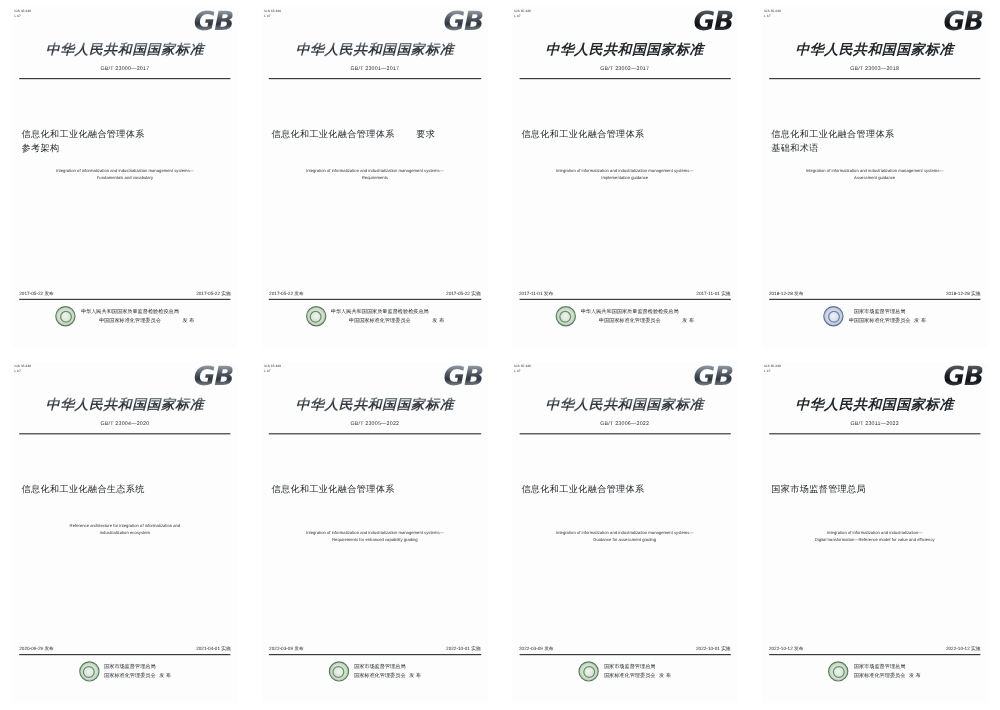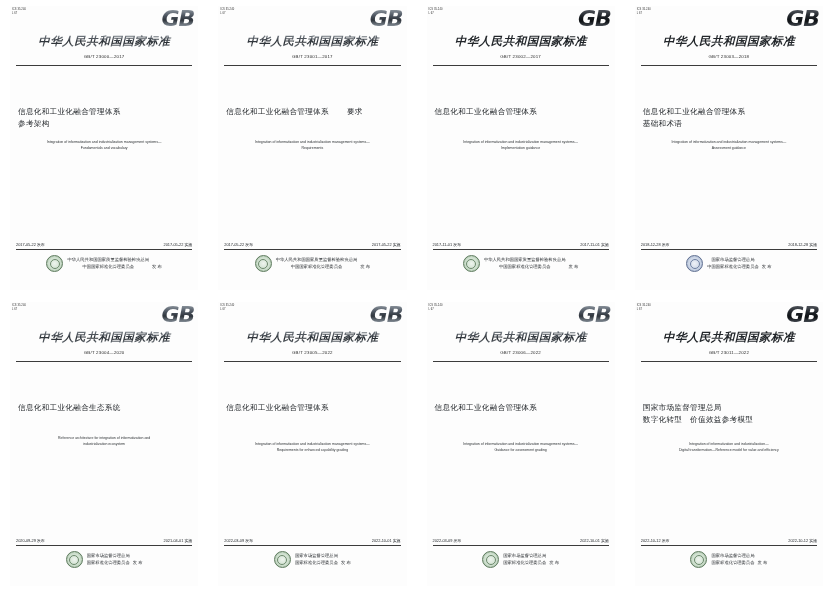--- a/index.html
+++ b/index.html
@@ -464,21 +464,20 @@
       <div class="code-block">
         <div>ICS 35.240</div>
         <div>L 67</div>
       </div>
       <div class="gb-logo dark">GB</div>
       <div class="nat-title">中华人民共和国国家标准</div>
       <div class="std-no">GB/T 23011—2022</div>
       <div class="rule"></div>
       <div class="cn-title">
         <span class="sub">国家市场监督管理总局</span>
-        <span class="sub">数字化转型　价值效益参考模型</span>
       </div>
       <div class="en-title lower">
         <div>Integration of informatization and industrialization—</div>
         <div>Digital transformation—Reference model for value and efficiency</div>
       </div>
       <div class="dates">
         <span>2022-10-12 发布</span>
         <span>2022-10-12 实施</span>
       </div>
       <div class="date-rule"></div>

